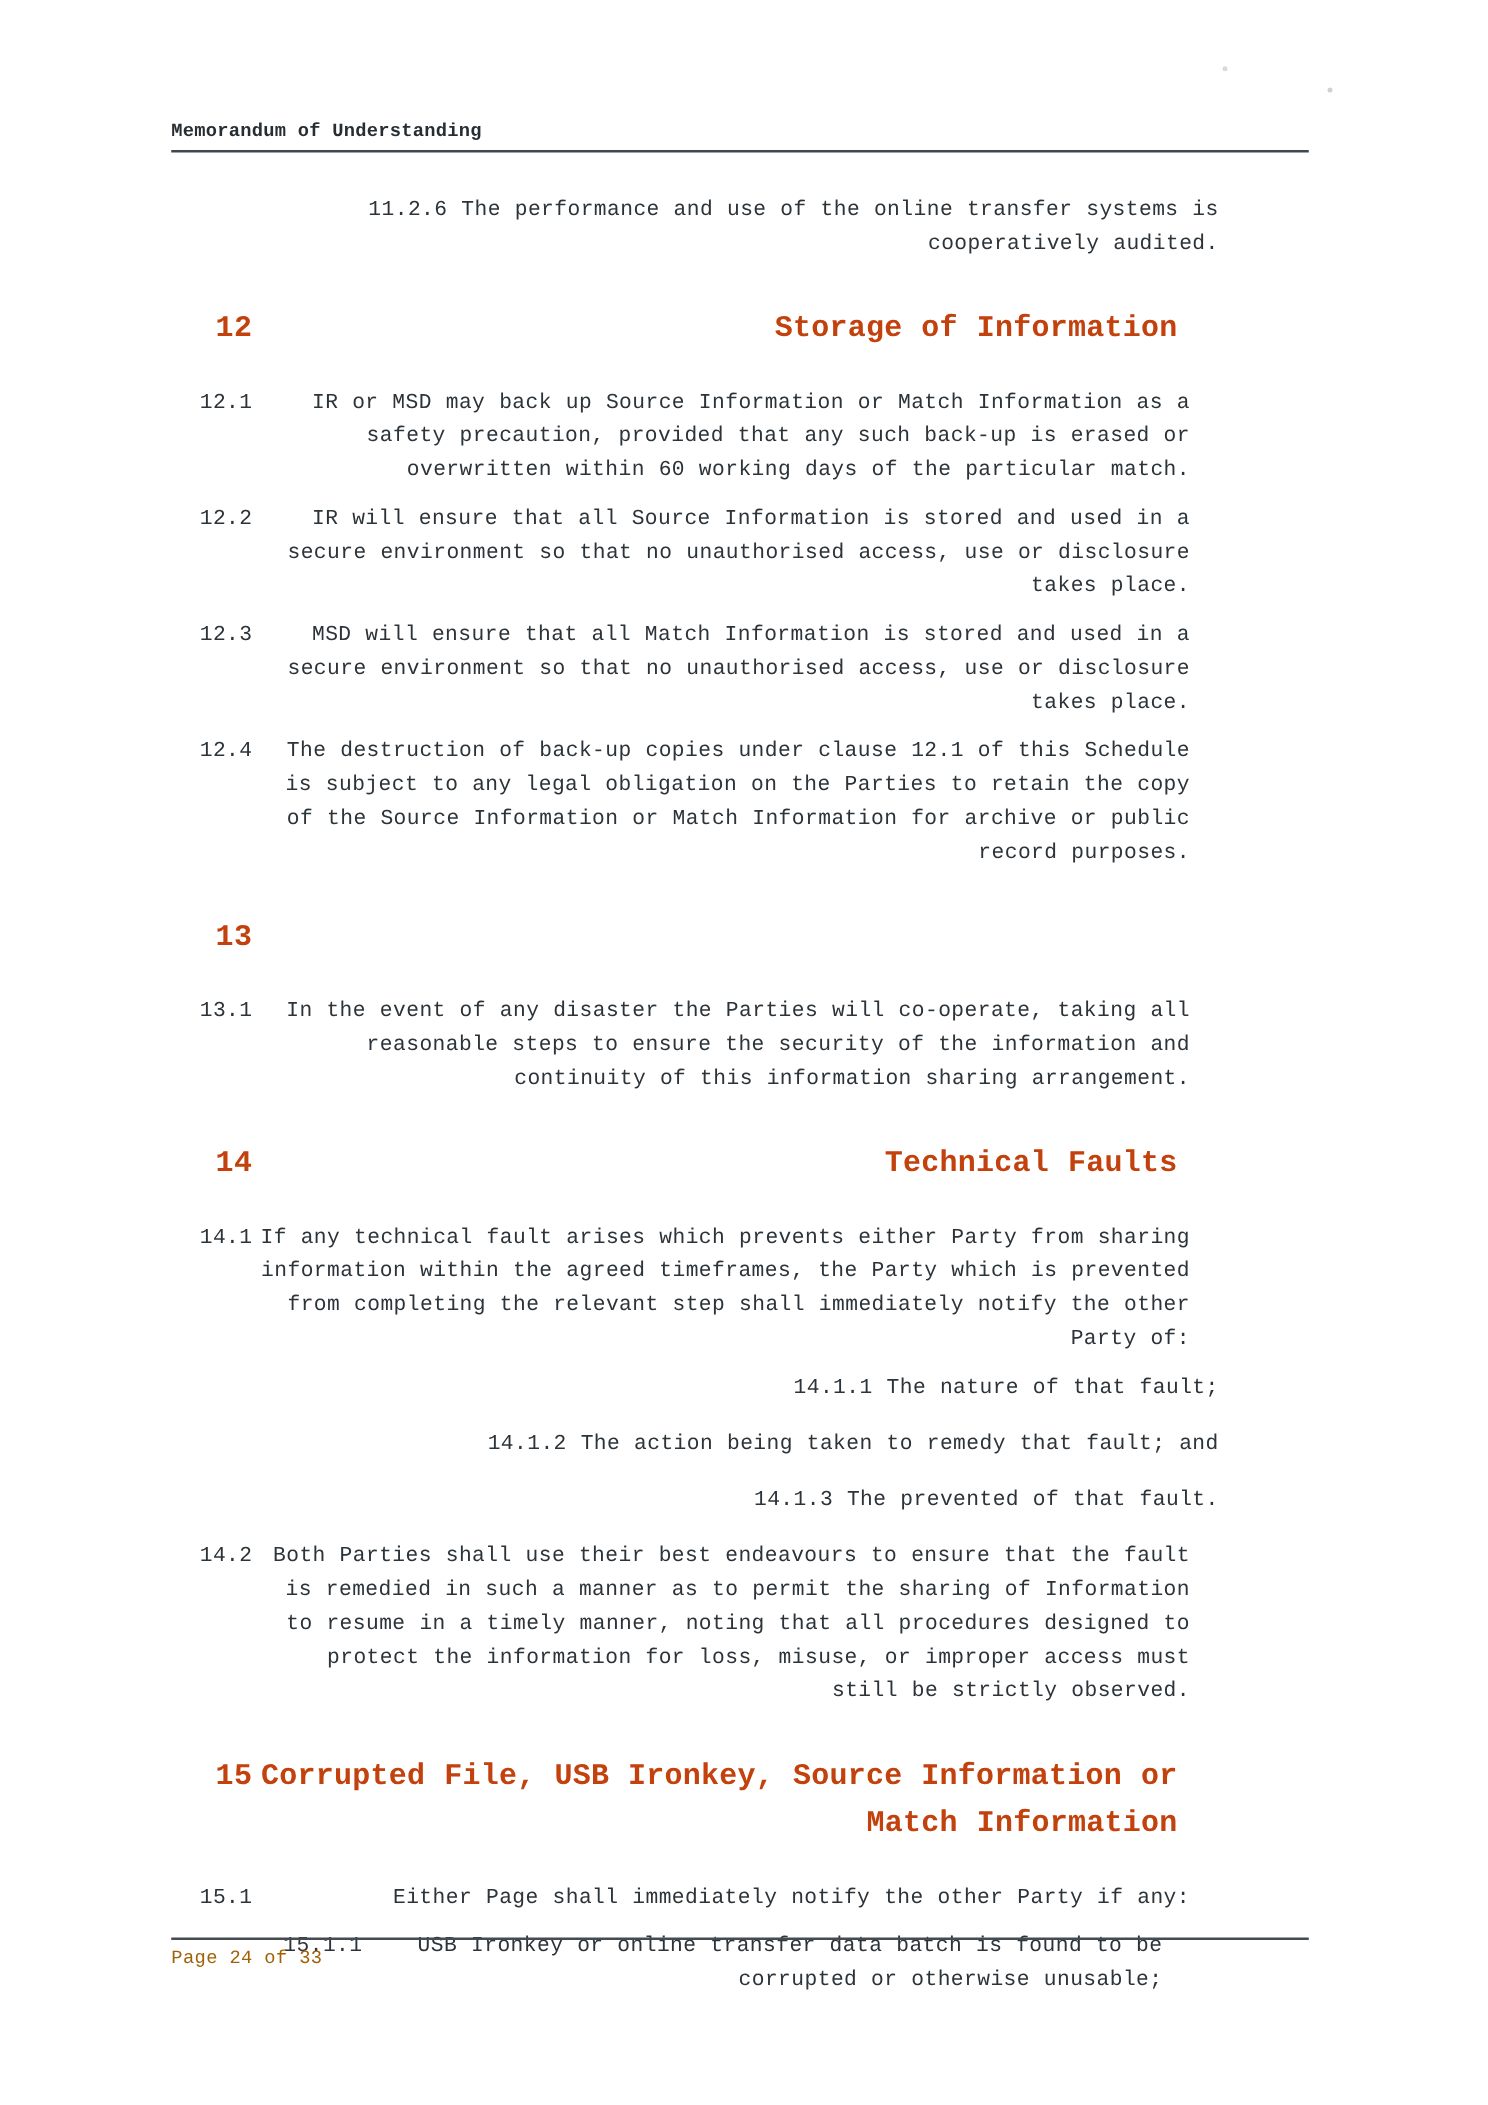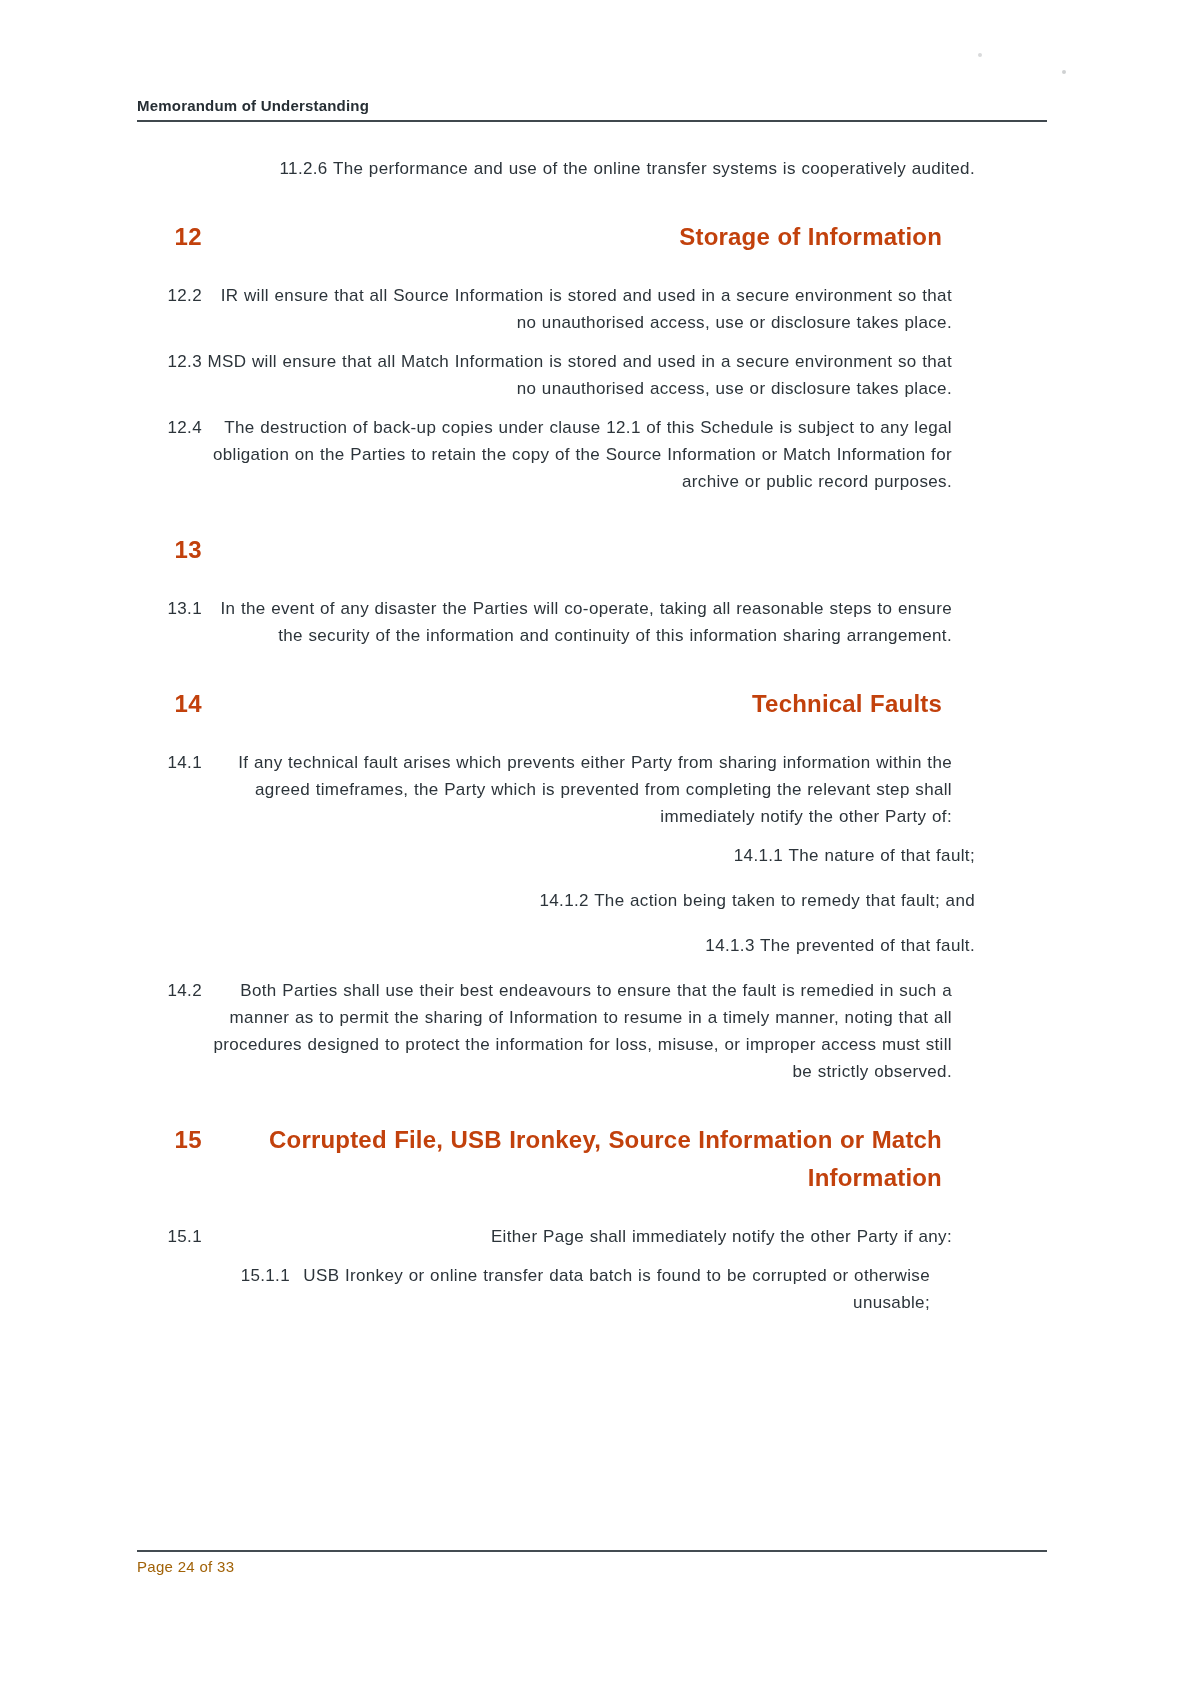--- a/index.html
+++ b/index.html
@@ -5,21 +5,21 @@
   html, body {
     margin: 0;
     padding: 0;
     background: #ffffff;
   }
   .page {
     position: relative;
     width: 1190px;
     height: 1684px;
     background: #ffffff;
-    font-family: Liberation Sans, sans-serif;
+    font-family: Liberation Mono, monospace;
     color: #2c343a;
     overflow: hidden;
     box-sizing: border-box;
     padding: 97px 143px 0 137px;
   }
   
   .doc-header .doc-title {
     font-size: 15px;
     font-weight: bold;
     line-height: 18px;
@@ -125,20 +125,24 @@
     <p class="hang mt-lg">
       <span>11.2.6</span>
       <span>The performance and use of the online transfer systems is cooperatively audited.</span>
     </p>
 
     <div class="section">
       <span class="num">12</span>
       <h2 class="title">Storage of Information</h2>
     </div>
 
+    <div class="clause">
+      <span class="num">12.1</span>
+      <p class="txt">IR or MSD may back up Source Information or Match Information as a safety precaution, provided that any such back-up is erased or overwritten within 60 working days of the particular match.</p>
+    </div>
 
     <div class="clause">
       <span class="num">12.2</span>
       <p class="txt">IR will ensure that all Source Information is stored and used in a secure environment so that no unauthorised access, use or disclosure takes place.</p>
     </div>
 
     <div class="clause">
       <span class="num">12.3</span>
       <p class="txt">MSD will ensure that all Match Information is stored and used in a secure environment so that no unauthorised access, use or disclosure takes place.</p>
     </div>

